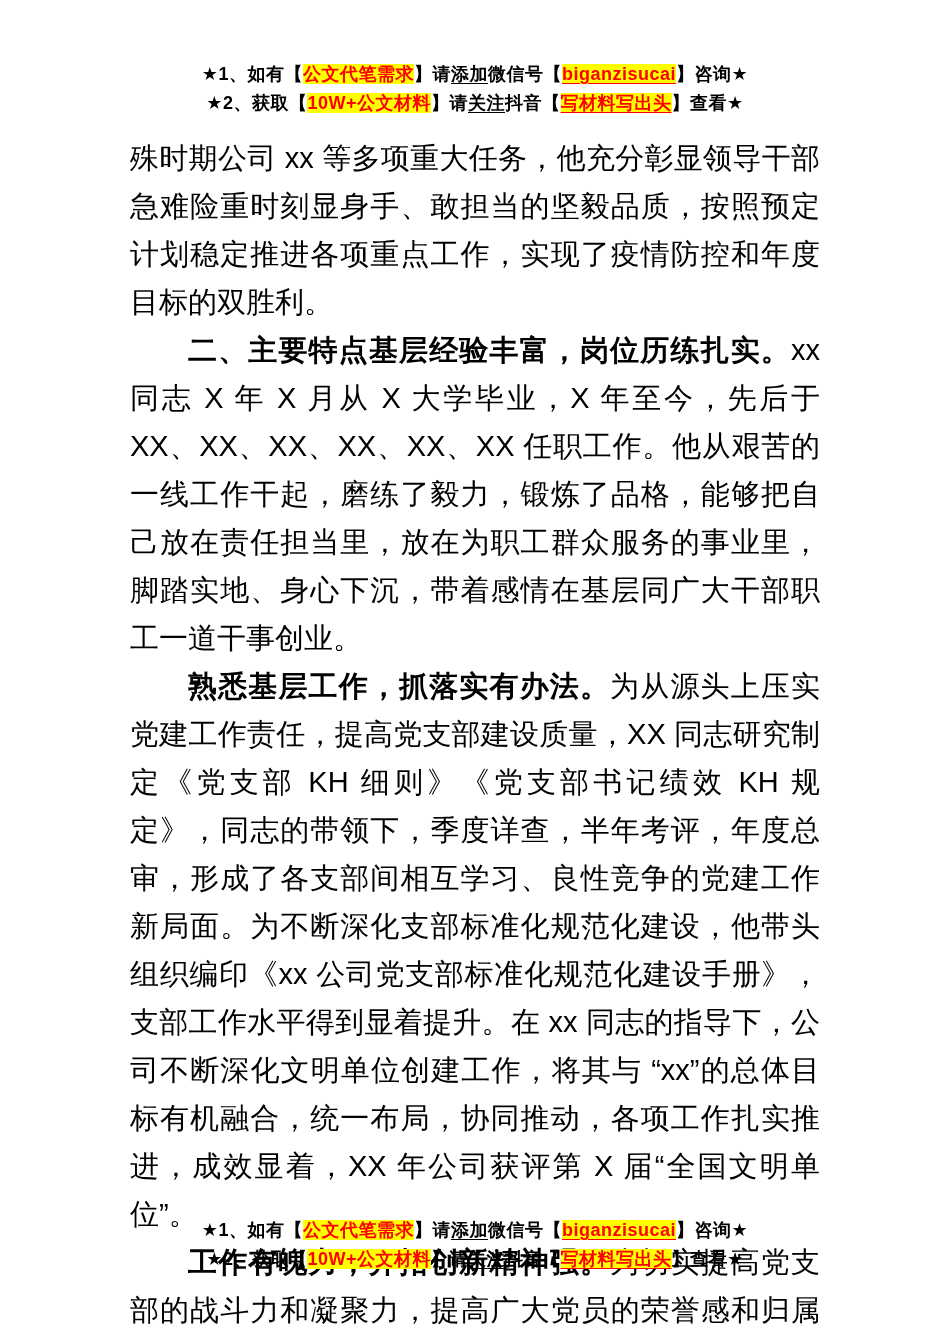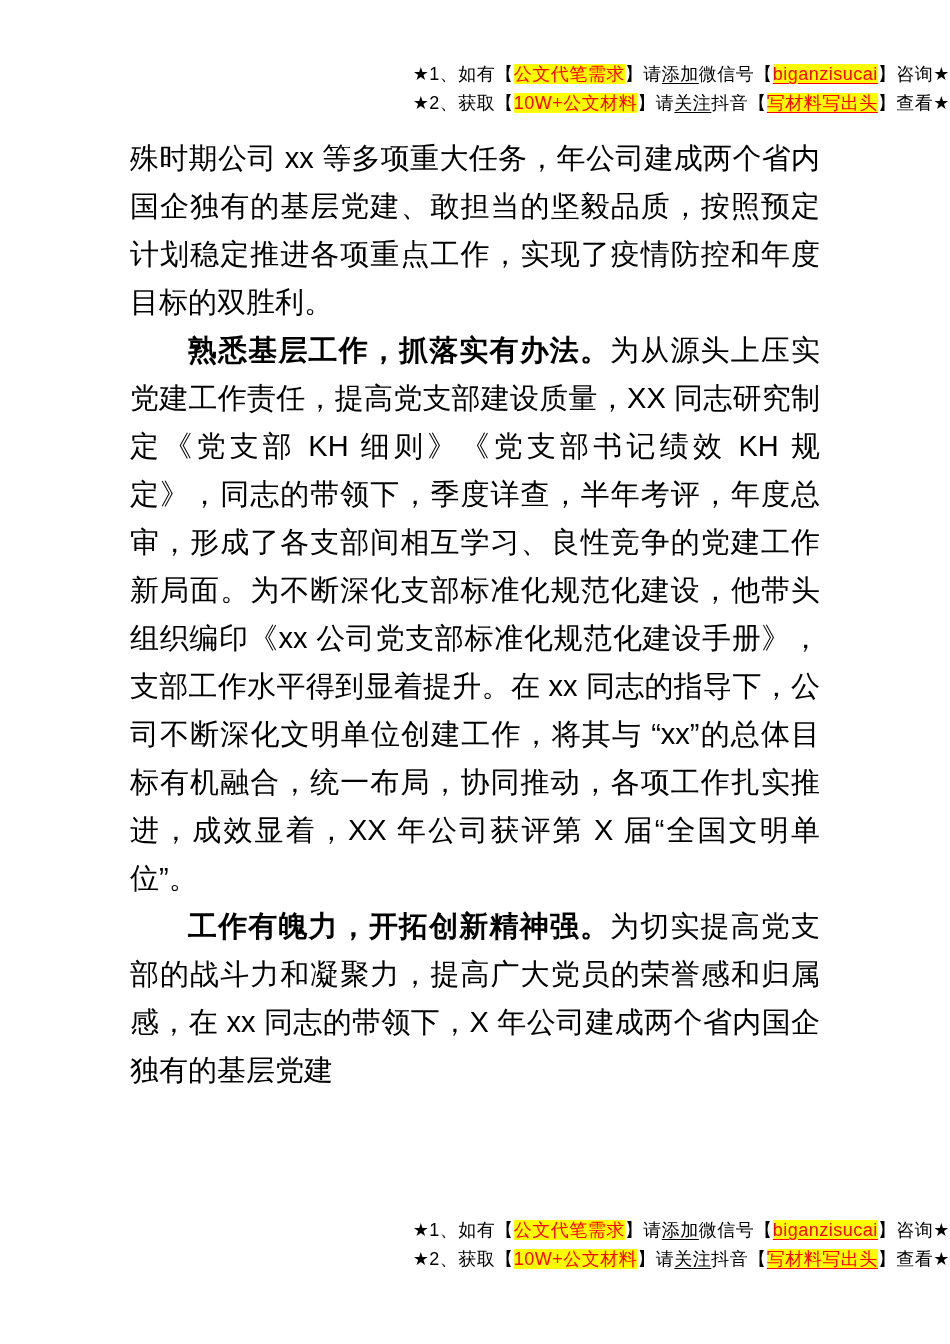--- a/index.html
+++ b/index.html
@@ -26,25 +26,24 @@
     padding-top: 60px;
   }
   .banner-bottom {
     position: absolute;
     top: 1216px;
     left: 0;
     right: 0;
   }
   .banner-line {
     font-size: 18px;
-    font-weight: normal;
+    font-weight: bold;
     line-height: 29px;
     letter-spacing: 0.5px;
     white-space: nowrap;
-    text-align: right;
   }
   .seg { }
   .seg-plain {
     color: #000000;
   }
   .seg-underline {
     color: #000000;
     text-decoration: underline;
     text-underline-offset: 3px;
   }
@@ -81,21 +80,22 @@
 <body>
 
 <div class="page">
 
   <div class="banner banner-top">
     <div class="banner-line"><span class="seg seg-plain">★1、如有【</span><span class="seg seg-red-highlight">公文代笔需求</span><span class="seg seg-plain">】请</span><span class="seg seg-underline">添加</span><span class="seg seg-plain">微信号【</span><span class="seg seg-red-highlight-underline">biganzisucai</span><span class="seg seg-plain">】咨询★</span></div>
     <div class="banner-line"><span class="seg seg-plain">★2、获取【</span><span class="seg seg-red-highlight">10W+公文材料</span><span class="seg seg-plain">】请</span><span class="seg seg-underline">关注</span><span class="seg seg-plain">抖音【</span><span class="seg seg-red-highlight-underline">写材料写出头</span><span class="seg seg-plain">】查看★</span></div>
   </div>
 
   <div class="doc-body">
-      <p class="para"><span>殊时期公司 xx 等多项重大任务，年公司建成两个省内国企独有的基层党建、敢担当的坚毅品质，按照预定计划稳定推进各项重点工作，实现了疫情防控和年度目标的双胜利。</span></p>
+      <p class="para"><span>殊时期公司 xx 等多项重大任务，他充分彰显领导干部急难险重时刻显身手、敢担当的坚毅品质，按照预定计划稳定推进各项重点工作，实现了疫情防控和年度目标的双胜利。</span></p>
+      <p class="para indent"><span class="lead">二、主要特点基层经验丰富，岗位历练扎实。</span><span>xx 同志 X 年 X 月从 X 大学毕业，X 年至今，先后于 XX、XX、XX、XX、XX、XX 任职工作。他从艰苦的一线工作干起，磨练了毅力，锻炼了品格，能够把自己放在责任担当里，放在为职工群众服务的事业里，脚踏实地、身心下沉，带着感情在基层同广大干部职工一道干事创业。</span></p>
       <p class="para indent"><span class="lead">熟悉基层工作，抓落实有办法。</span><span>为从源头上压实党建工作责任，提高党支部建设质量，XX 同志研究制定《党支部 KH 细则》《党支部书记绩效 KH 规定》，同志的带领下，季度详查，半年考评，年度总审，形成了各支部间相互学习、良性竞争的党建工作新局面。为不断深化支部标准化规范化建设，他带头组织编印《xx 公司党支部标准化规范化建设手册》，支部工作水平得到显着提升。在 xx 同志的指导下，公司不断深化文明单位创建工作，将其与 “xx”的总体目标有机融合，统一布局，协同推动，各项工作扎实推进，成效显着，XX 年公司获评第 X 届“全国文明单位”。</span></p>
       <p class="para indent"><span class="lead">工作有魄力，开拓创新精神强。</span><span>为切实提高党支部的战斗力和凝聚力，提高广大党员的荣誉感和归属感，在 xx 同志的带领下，X 年公司建成两个省内国企独有的基层党建</span></p>
     </div>
 
   <div class="banner banner-bottom">
     <div class="banner-line"><span class="seg seg-plain">★1、如有【</span><span class="seg seg-red-highlight">公文代笔需求</span><span class="seg seg-plain">】请</span><span class="seg seg-underline">添加</span><span class="seg seg-plain">微信号【</span><span class="seg seg-red-highlight-underline">biganzisucai</span><span class="seg seg-plain">】咨询★</span></div>
     <div class="banner-line"><span class="seg seg-plain">★2、获取【</span><span class="seg seg-red-highlight">10W+公文材料</span><span class="seg seg-plain">】请</span><span class="seg seg-underline">关注</span><span class="seg seg-plain">抖音【</span><span class="seg seg-red-highlight-underline">写材料写出头</span><span class="seg seg-plain">】查看★</span></div>
   </div>
 
 </div>

